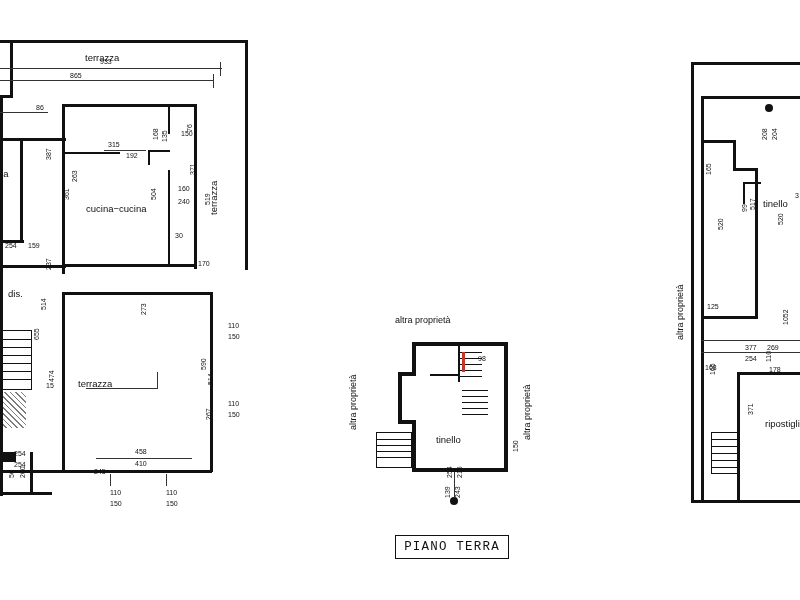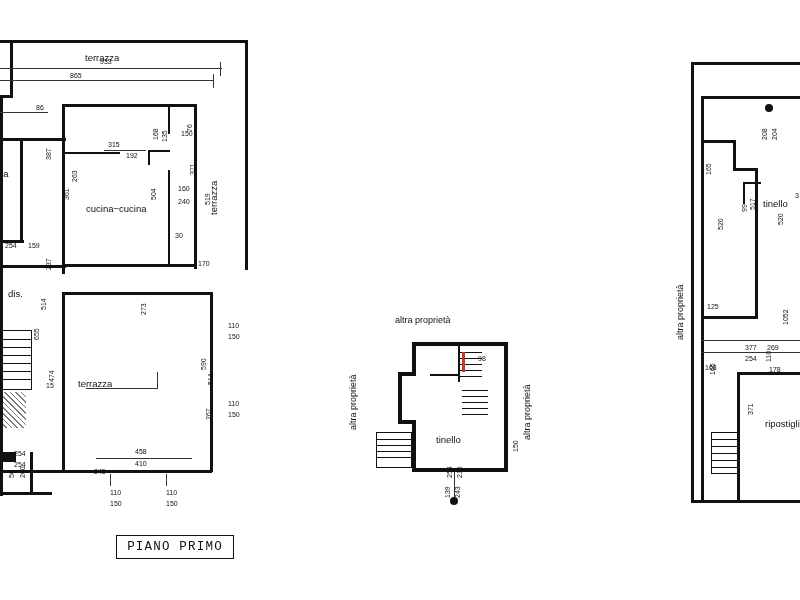--- a/index.html
+++ b/index.html
@@ -151,23 +151,20 @@
     <div class="dim" style="left:110px;top:500px;">150</div>
     <div class="dim" style="left:166px;top:489px;">110</div>
     <div class="dim" style="left:166px;top:500px;">150</div>
     <div class="dimv" style="left:8px;top:478px;">50</div>
     <div class="dimv" style="left:19px;top:478px;">200</div>
 
     <div class="ln vl thin" style="left:110px;top:474px;width:1px;height:12px;"></div>
     <div class="ln vl thin" style="left:166px;top:474px;width:1px;height:12px;"></div>
     <div class="ln hl thin" style="left:96px;top:458px;width:96px;height:1px;"></div>
 
-    <div class="title-box" style="left:116px;top:535px;width:116px;height:22px;">
-      <span>PIANO  PRIMO</span>
-    </div>
   </div>
 
   <div class="plan" style="left:340px;top:0;width:200px;height:600px;">
 
     <div class="lbl" style="left:55px;top:315px;">altra proprietà</div>
     <div class="lblv" style="left:8px;top:430px;">altra proprietà</div>
     <div class="lblv" style="left:182px;top:440px;">altra proprietà</div>
 
     <div class="ln hl wall" style="left:72px;top:342px;width:96px;height:4px;"></div>
     <div class="ln vl wall" style="left:72px;top:342px;width:4px;height:34px;"></div>
@@ -207,20 +204,23 @@
 
     <div class="dot" style="left:110px;top:497px;width:8px;height:8px;"></div>
     <div class="ln vl thin" style="left:114px;top:472px;width:1px;height:26px;"></div>
     <div class="dimv" style="left:104px;top:498px;">139</div>
     <div class="dimv" style="left:114px;top:498px;">243</div>
     <div class="dim" style="left:138px;top:355px;">98</div>
     <div class="dimv" style="left:106px;top:478px;">254</div>
     <div class="dimv" style="left:116px;top:478px;">215</div>
     <div class="dimv" style="left:172px;top:452px;">150</div>
 
+    <div class="title-box" style="left:55px;top:535px;width:112px;height:22px;">
+      <span>PIANO  TERRA</span>
+    </div>
   </div>
 
   <div class="plan" style="left:655px;top:0;width:145px;height:600px;">
 
     <div class="ln hl wall" style="left:36px;top:62px;width:109px;height:3px;"></div>
     <div class="ln vl wall" style="left:36px;top:62px;width:3px;height:440px;"></div>
     <div class="ln hl wall" style="left:36px;top:500px;width:109px;height:3px;"></div>
     <div class="ln vl wall" style="left:46px;top:96px;width:3px;height:404px;"></div>
     <div class="ln hl wall" style="left:46px;top:96px;width:99px;height:3px;"></div>
 

